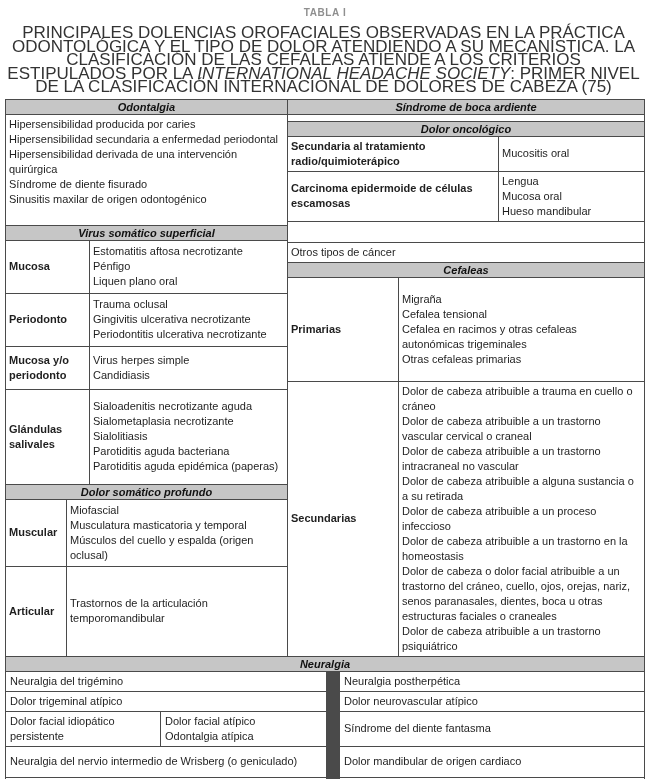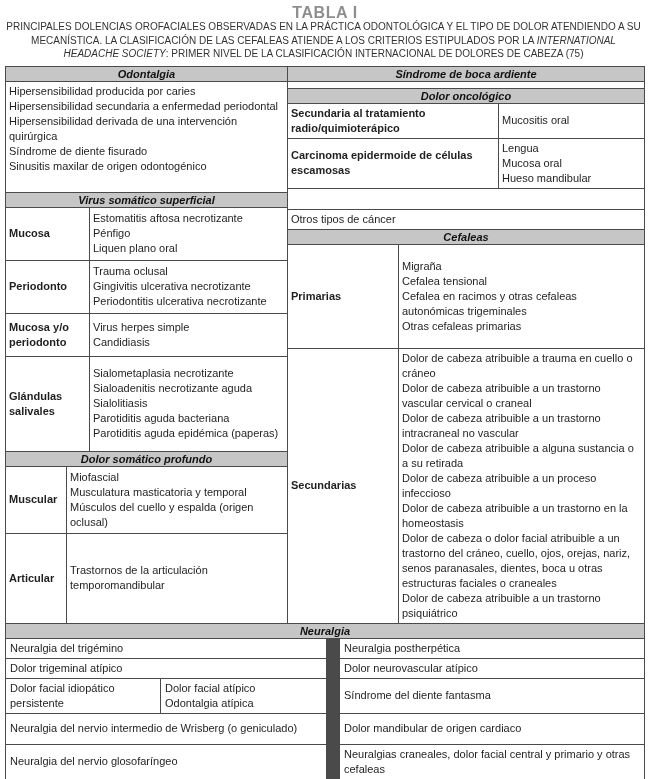--- a/index.html
+++ b/index.html
@@ -5,26 +5,26 @@
   * { box-sizing: border-box; margin: 0; padding: 0; }
   html, body { background: #fff; }
   body {
     width: 650px; height: 779px; overflow: hidden;
     font-family: "Liberation Sans", sans-serif;
     color: #1f1f1f;
   }
   .page { padding: 5px 5px 0 5px; }
 
   .doc-title {
-    font-size: 16px; line-height: 13px; font-weight: bold;
+    font-size: 10px; line-height: 13px; font-weight: bold;
     letter-spacing: .6px; color: #8f8f8f; text-align: center;
-    margin: 1px 0 1px 0;
+    margin: 1px 0 7px 0;
   }
   .doc-subtitle {
-    font-size: 10px; line-height: 13.6px; color: #333;
+    font-size: 17px; line-height: 13.6px; color: #333;
     text-align: center; margin: 0 4px 5px 1px;
   }
   .doc-subtitle .it { font-style: italic; }
 
   
   .tbl {
     background: #4a4a4a; border: 1px solid #4a4a4a;
     display: flex; flex-direction: column; gap: 1px;
     font-size: 11px; line-height: 15px;
   }
@@ -110,22 +110,22 @@
         <div class="pair" style="min-height:42px">
           <div class="lbl w83">Mucosa y/o periodonto</div>
           <div class="cnt">
               <div class="line">Virus herpes simple</div>
               <div class="line">Candidiasis</div>
             </div>
         </div>
         <div class="pair" style="min-height:94px">
           <div class="lbl w83">Glándulas salivales</div>
           <div class="cnt">
+              <div class="line">Sialoadenitis necrotizante aguda</div>
               <div class="line">Sialometaplasia necrotizante</div>
-              <div class="line">Sialoadenitis necrotizante aguda</div>
               <div class="line">Sialolitiasis</div>
               <div class="line">Parotiditis aguda bacteriana</div>
               <div class="line">Parotiditis aguda epidémica (paperas)</div>
             </div>
         </div>
 
         <div class="hdr">Dolor somático profundo</div>
 
         <div class="pair" style="min-height:66px">
           <div class="lbl w60">Muscular</div>

